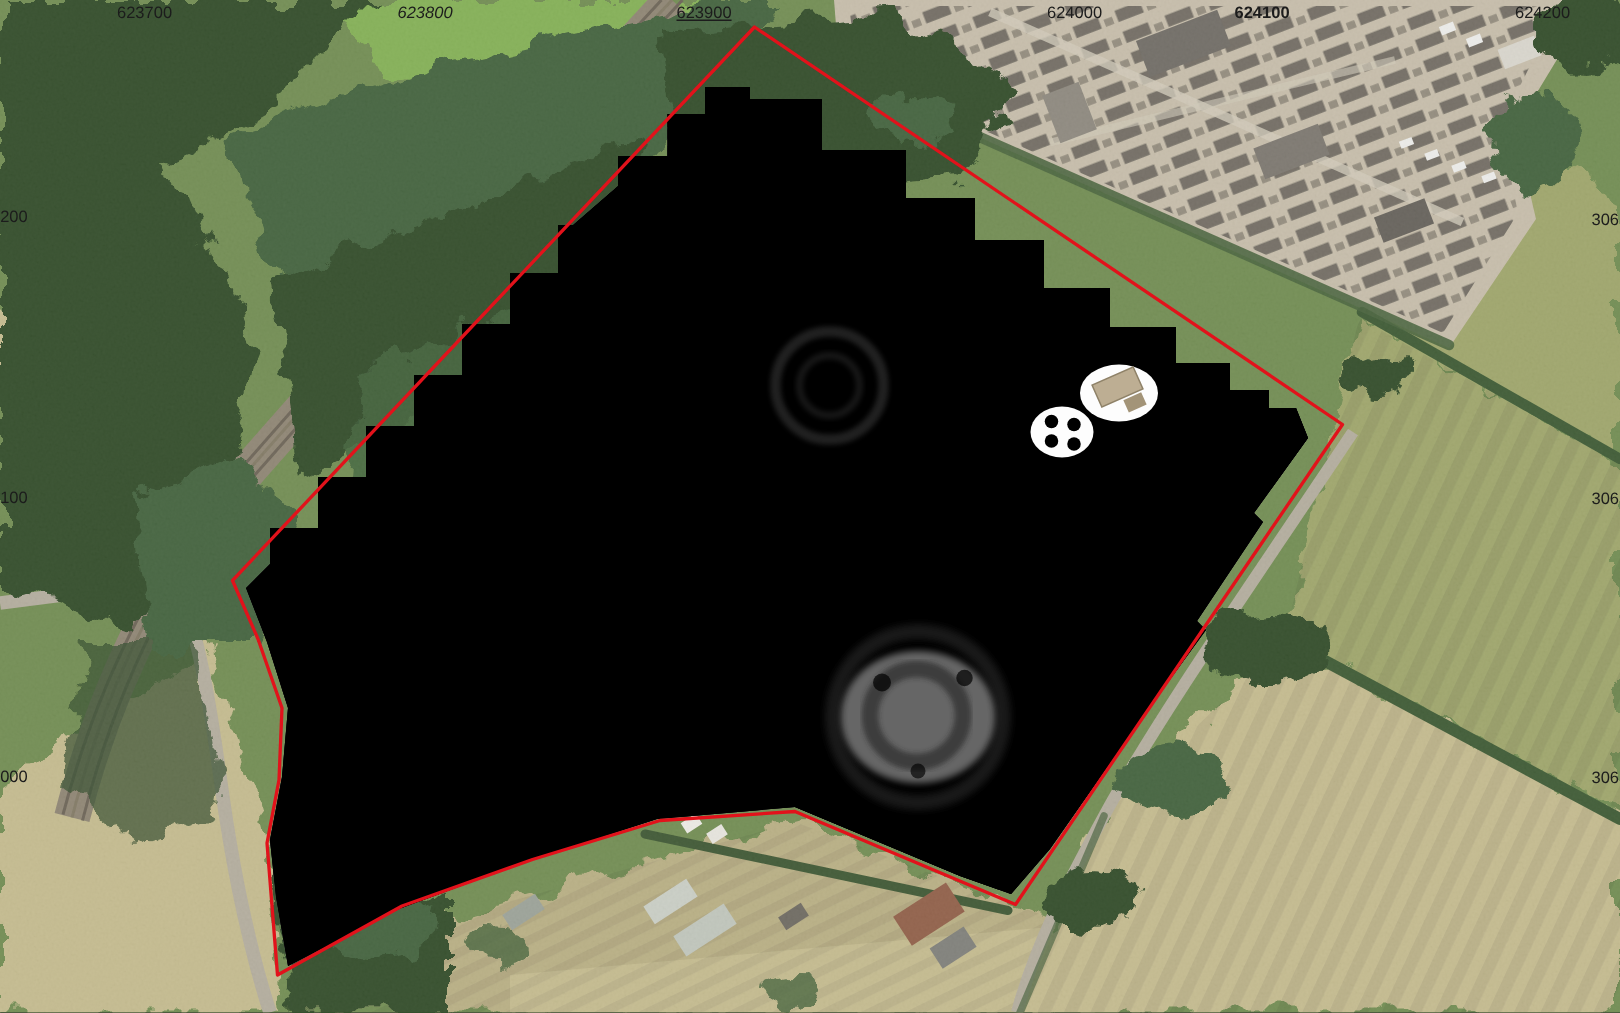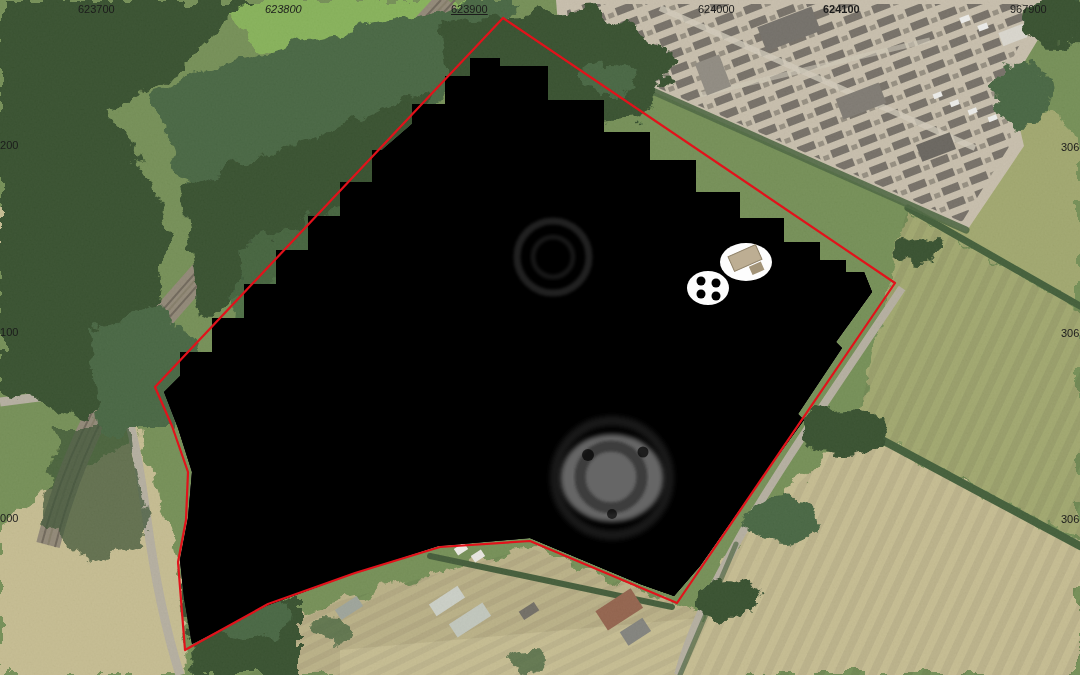--- a/index.html
+++ b/index.html
@@ -252,21 +252,21 @@
 
     <path class="c-bound" fill="none" stroke-width="2.2" stroke-linejoin="round" d="M503,18 L895,283 L677,603 L530,541 L440,547 L355,573 L268,604 L185,650
              L178,562 L186,520 L188,472 L172,426 L155,387 Z"></path>
   </svg>
 
   <div class="glabel" style="left:78px;top:3px;">623700</div>
   <div class="glabel" style="left:265px;top:3px;font-style:italic;">623800</div>
   <div class="glabel" style="left:451px;top:3px;text-decoration:underline;">623900</div>
   <div class="glabel" style="left:652px;top:3px;margin-left:46px;">624000</div>
   <div class="glabel" style="left:823px;top:3px;font-weight:bold;">624100</div>
-  <div class="glabel" style="left:1010px;top:3px;">967900</div>
+  <div class="glabel" style="left:1010px;top:3px;">624200</div>
 
   <div class="glabel" style="left:-6px;top:139px;">6200</div>
   <div class="glabel" style="left:-6px;top:326px;">6100</div>
   <div class="glabel" style="left:-6px;top:512px;">6000</div>
 
   <div class="glabel clip" style="left:1061px;top:141px;width:19px;">306</div>
   <div class="glabel clip" style="left:1061px;top:327px;width:19px;">306</div>
   <div class="glabel clip" style="left:1061px;top:513px;width:19px;">306</div>
 </div>
 

